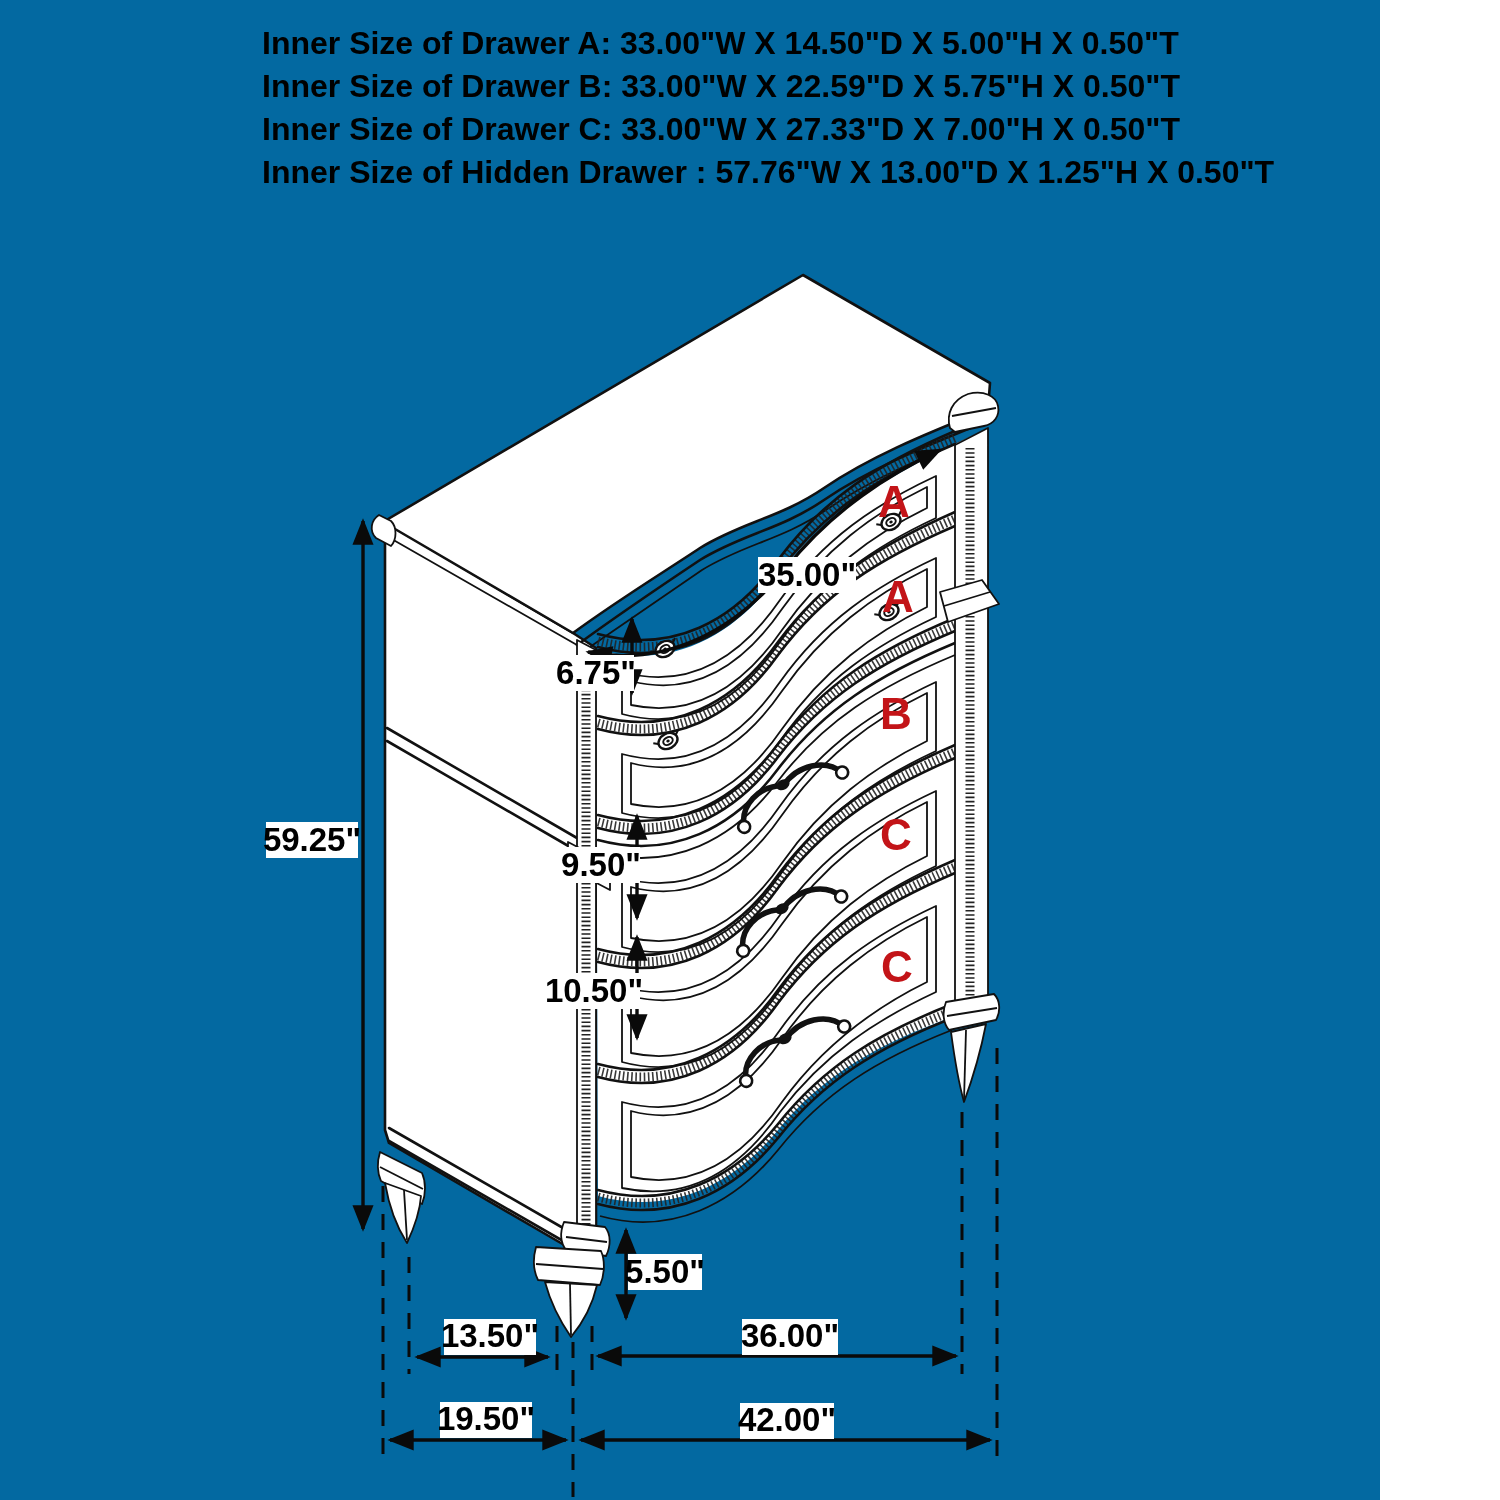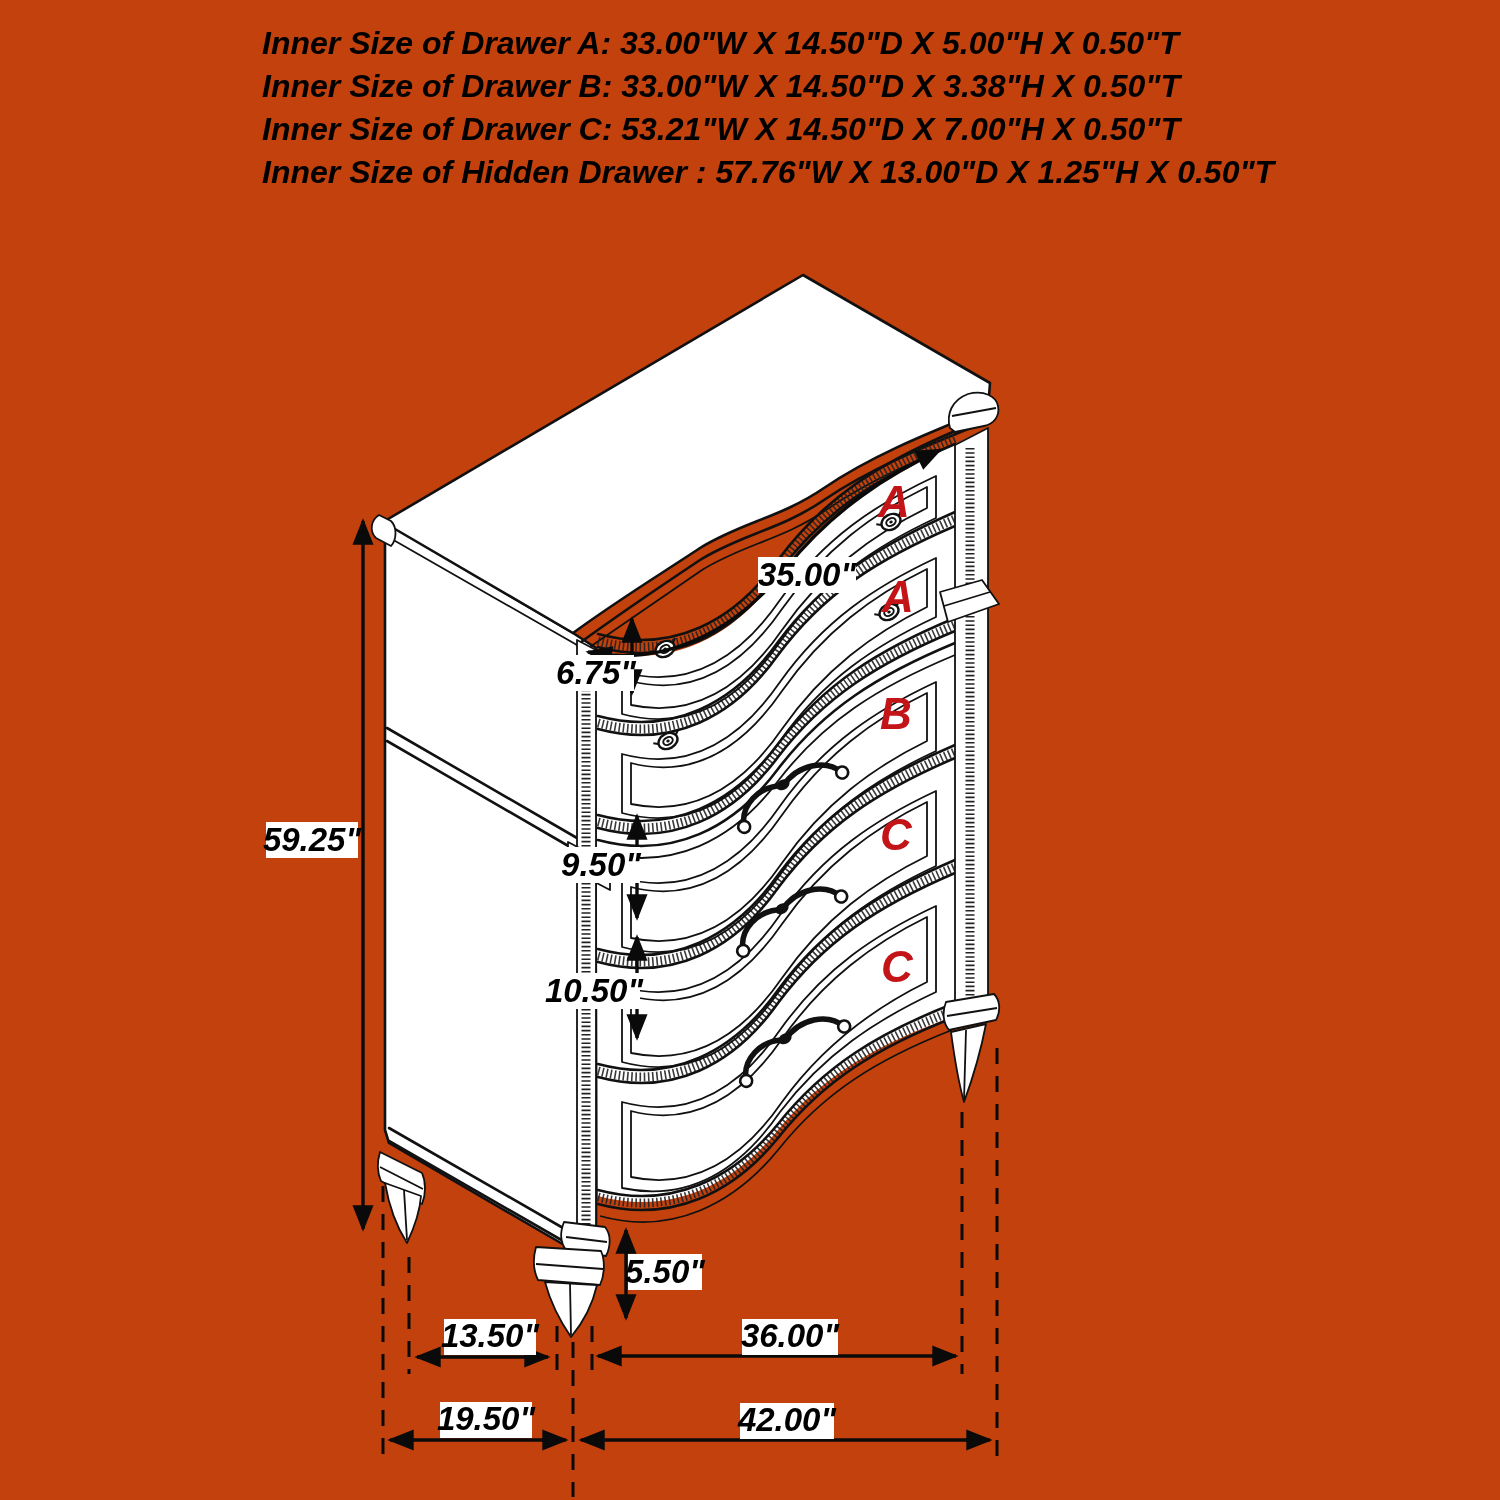--- a/index.html
+++ b/index.html
@@ -1,17 +1,17 @@
 <!DOCTYPE html>
 <html><head>
 <meta charset="utf-8">
 <style>
   html,body{margin:0;padding:0;background:#fff;}
-  .stage{position:relative;width:1500px;height:1500px;background:#c2410c;overflow:hidden;
-         font-family:"Liberation Sans",sans-serif;font-style:italic;}
+  .stage{position:relative;width:1380px;height:1500px;background:#0369a1;overflow:hidden;
+         font-family:"Liberation Sans",sans-serif;}
   .hdr{position:absolute;left:262px;top:22px;color:#000;}
   .hdr div{font-size:32px;font-weight:bold;line-height:43px;white-space:pre;}
   svg.drawing{position:absolute;left:0;top:0;width:1500px;height:1500px;}
   .ln{stroke:#111;fill:none;stroke-width:2.6;stroke-linecap:round;stroke-linejoin:round;}
   .lt{stroke:#111;fill:none;stroke-width:1.8;stroke-linejoin:round;}
   .wh{fill:#fff;stroke:#111;stroke-width:2.6;stroke-linejoin:round;}
   .whl{fill:#fff;stroke:#111;stroke-width:1.8;stroke-linejoin:round;}
   .kn{stroke:#222;stroke-width:9;fill:none;stroke-dasharray:1.6 2.6;}
   .dim{stroke:#0a0a0a;stroke-width:3.4;fill:none;}
   .dsh{stroke:#0a0a0a;stroke-width:3;fill:none;stroke-dasharray:16 12;}
@@ -19,22 +19,22 @@
   .rtx{font-family:"Liberation Sans",sans-serif;font-size:44px;font-weight:bold;fill:#c31418;text-anchor:middle;}
   .mask{fill:#fff;stroke:none;}
 </style>
 </head>
 <body>
 
 <div class="stage">
 
   <div class="hdr">
     <div>Inner Size of Drawer A: 33.00"W X 14.50"D X 5.00"H X 0.50"T</div>
-    <div>Inner Size of Drawer B: 33.00"W X 14.50"D X 3.38"H X 0.50"T</div>
-    <div>Inner Size of Drawer C: 53.21"W X 14.50"D X 7.00"H X 0.50"T</div>
+    <div>Inner Size of Drawer B: 33.00"W X 22.59"D X 5.75"H X 0.50"T</div>
+    <div>Inner Size of Drawer C: 33.00"W X 27.33"D X 7.00"H X 0.50"T</div>
     <div>Inner Size of Hidden Drawer : 57.76"W X 13.00"D X 1.25"H X 0.50"T</div>
   </div>
 
   <svg class="drawing" viewBox="0 0 1500 1500">
     <defs>
       <marker id="ah" viewBox="0 0 10 8" refX="9" refY="4" markerWidth="8" markerHeight="6.2" orient="auto-start-reverse">
         <path d="M0,0 L10,4 L0,8 Z" fill="#0a0a0a"></path>
       </marker>
       <g id="knob">
         <ellipse rx="10" ry="7.5" fill="#fff" stroke="#111" stroke-width="2.4"></ellipse>

